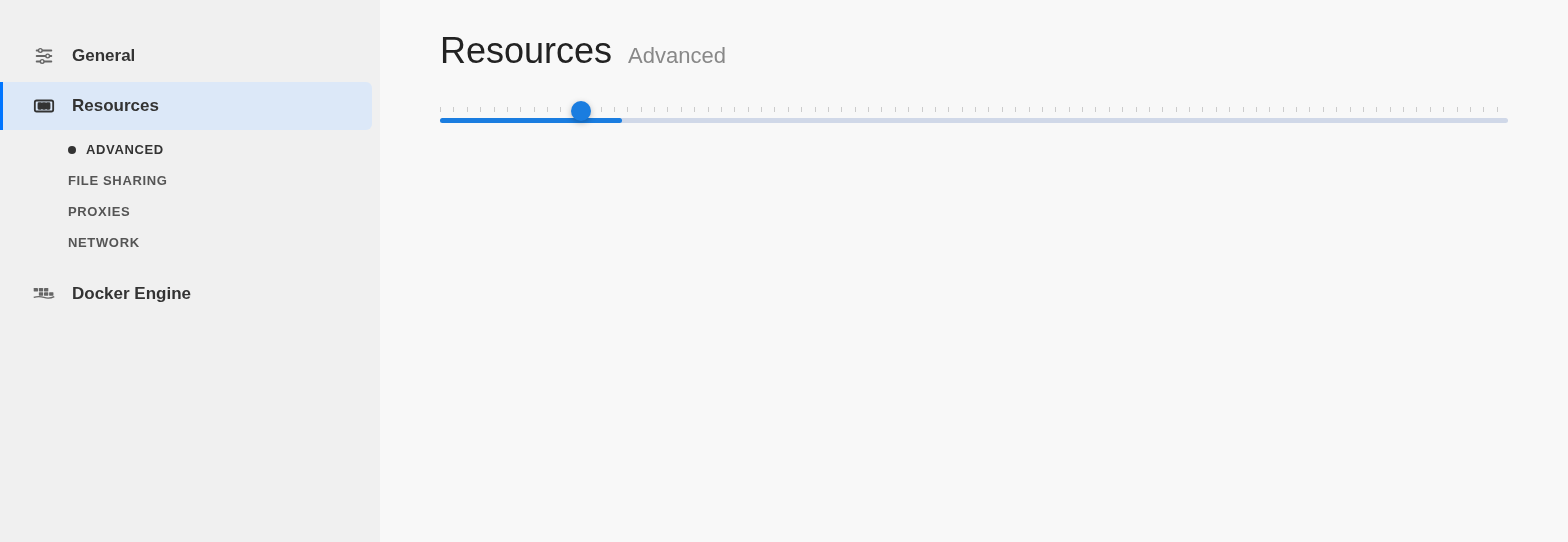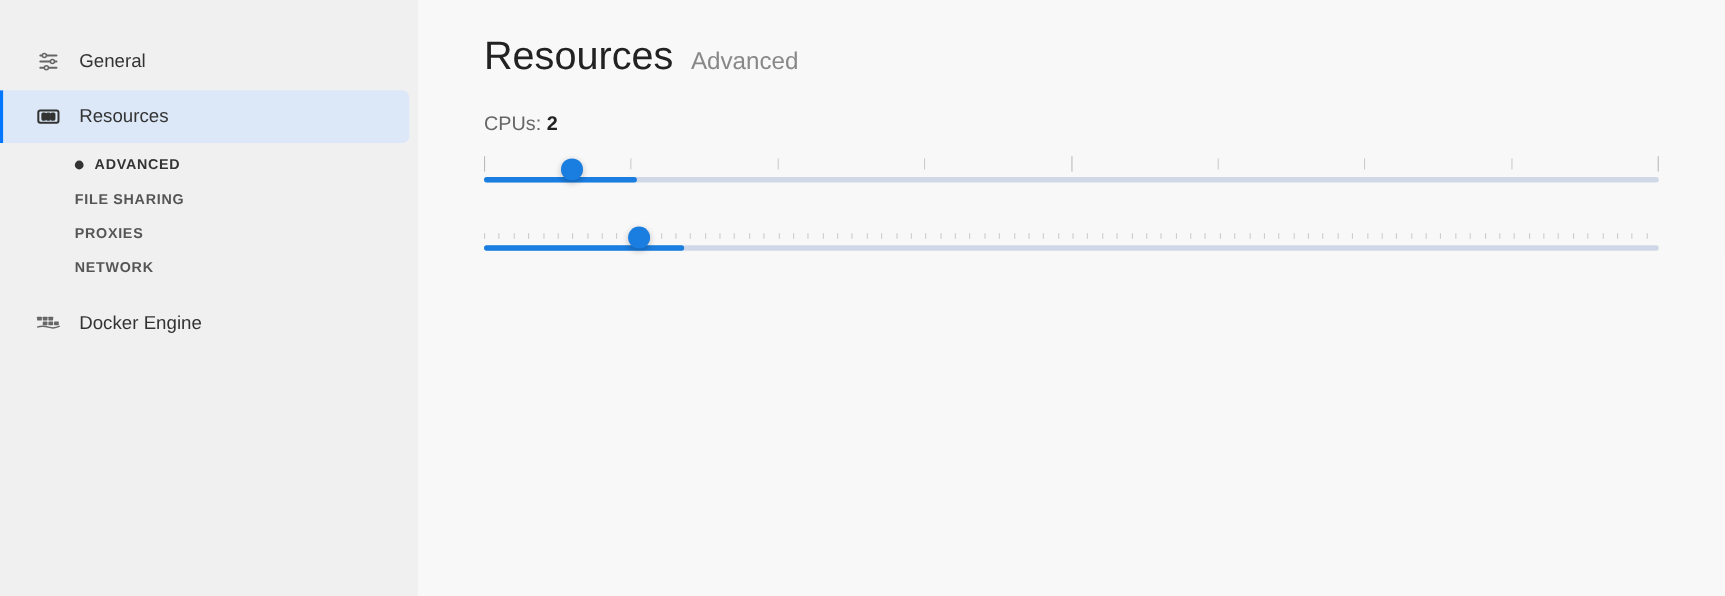--- a/index.html
+++ b/index.html
@@ -27,21 +27,21 @@
 
     .sidebar-item {
       display: flex;
       align-items: center;
       padding: 12px 24px;
       cursor: pointer;
       border-radius: 6px;
       margin: 2px 8px;
       color: #333;
       font-size: 17px;
-      font-weight: 400;
+      font-weight: 700;
     }
 
     .sidebar-item.active {
       background-color: #dce8f8;
       border-left: 3px solid #0075ff;
       margin-left: 0;
       padding-left: 29px;
       border-radius: 0 6px 6px 0;
     }
 
@@ -293,44 +293,20 @@
 
 </nav>
 
 <main class="main-content">
 
   <div class="page-header">
     <h1 class="page-title">Resources</h1>
     <span class="page-subtitle">Advanced</span>
   </div>
 
-  <div class="slider-section">
-    <div class="slider-label">
-      <span>CPUs:</span>
-      <strong>2</strong>
-    </div>
-
-    <div class="tick-marks">
-      <div class="tick-mark major"></div>
-      <div class="tick-mark"></div>
-      <div class="tick-mark"></div>
-      <div class="tick-mark"></div>
-      <div class="tick-mark major"></div>
-      <div class="tick-mark"></div>
-      <div class="tick-mark"></div>
-      <div class="tick-mark"></div>
-      <div class="tick-mark major"></div>
-    </div>
-
-    <div class="slider-track-wrapper">
-      <div class="slider-track"></div>
-      <div class="slider-fill" id="cpu-fill" style="width: 13%;"></div>
-      <input type="range" id="cpu-slider" min="1" max="16" value="2" style="margin-top: -10px;">
-    </div>
-  </div>
 
   <div class="slider-section" style="margin-top: 30px;">
 
     <div class="memory-ticks" id="memory-ticks">
     <div class="memory-tick"></div>
         <div class="memory-tick"></div>
         <div class="memory-tick"></div>
         <div class="memory-tick"></div>
         <div class="memory-tick"></div>
         <div class="memory-tick"></div>

